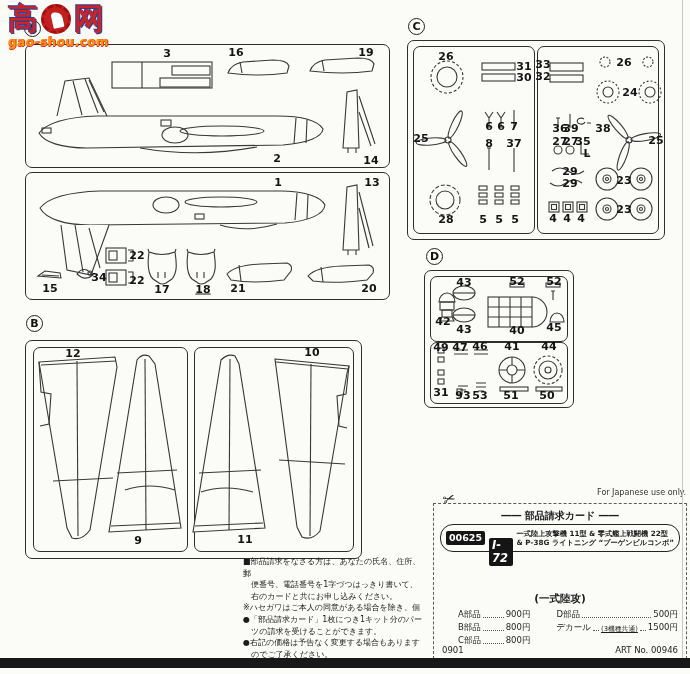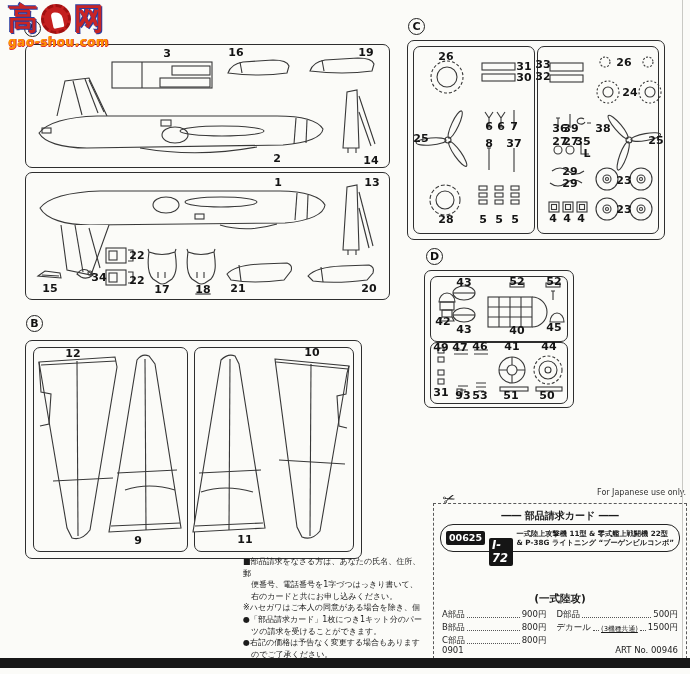--- a/index.html
+++ b/index.html
@@ -26,21 +26,21 @@
   .card-title{position:absolute;top:5px;left:0;width:100%;text-align:center;font:bold 10px "DejaVu Sans",sans-serif;}
   .card-badge{position:absolute;top:20px;left:6px;right:6px;height:28px;border:1.5px solid #232323;border-radius:13px;
               display:flex;align-items:center;gap:4px;padding:0 5px;box-sizing:border-box;}
   .chip{background:#151515;color:#fff;font:bold 9.5px/12px "DejaVu Sans",sans-serif;padding:1px 3px;border-radius:2px;}
   .chip.scale{font:italic bold 11.5px/13px "DejaVu Sans",sans-serif;margin-top:28px;}
   .product{font:bold 7.2px/9px "DejaVu Sans",sans-serif;color:#1d1d1d;white-space:nowrap;}
   .card-body{position:absolute;top:54px;left:7px;right:7px;font:8.3px/10.8px "DejaVu Sans",sans-serif;color:#222;}
   .card-sub{position:absolute;top:88px;left:0;width:100%;text-align:center;font:bold 10.5px "DejaVu Sans",sans-serif;}
   .card-prices{position:absolute;top:104px;left:8px;right:8px;display:flex;gap:10px;}
   .pcol{flex:1;}
-  .prow{display:flex;align-items:flex-end;height:13px;font:8.5px "DejaVu Sans",sans-serif;color:#1d1d1d;white-space:nowrap;}
+  .prow{display:flex;align-items:flex-end;height:13px;font:8.5px "DejaVu Sans",sans-serif;color:#1d1d1d;white-space:nowrap;margin-left:16px;}
   .leader{flex:1;border-bottom:1.2px dotted #555;margin:0 2px 3px 2px;min-width:6px;}
   .pnote{font-size:6.8px;text-decoration:underline;}
   .card-foot{position:absolute;bottom:3px;left:8px;right:8px;display:flex;justify-content:space-between;
              font:8.5px "DejaVu Sans",sans-serif;color:#222;}
   
   #notice{position:absolute;left:243px;top:556px;width:184px;font:8px/11.6px "DejaVu Sans",sans-serif;color:#1c1c1c;}
   
   #bottom-strip{position:absolute;left:0;top:658px;width:690px;height:10px;background:#181818;}
   #right-edge{position:absolute;left:682px;top:0;width:1px;height:658px;background:#c9c9c4;}
 </style>

